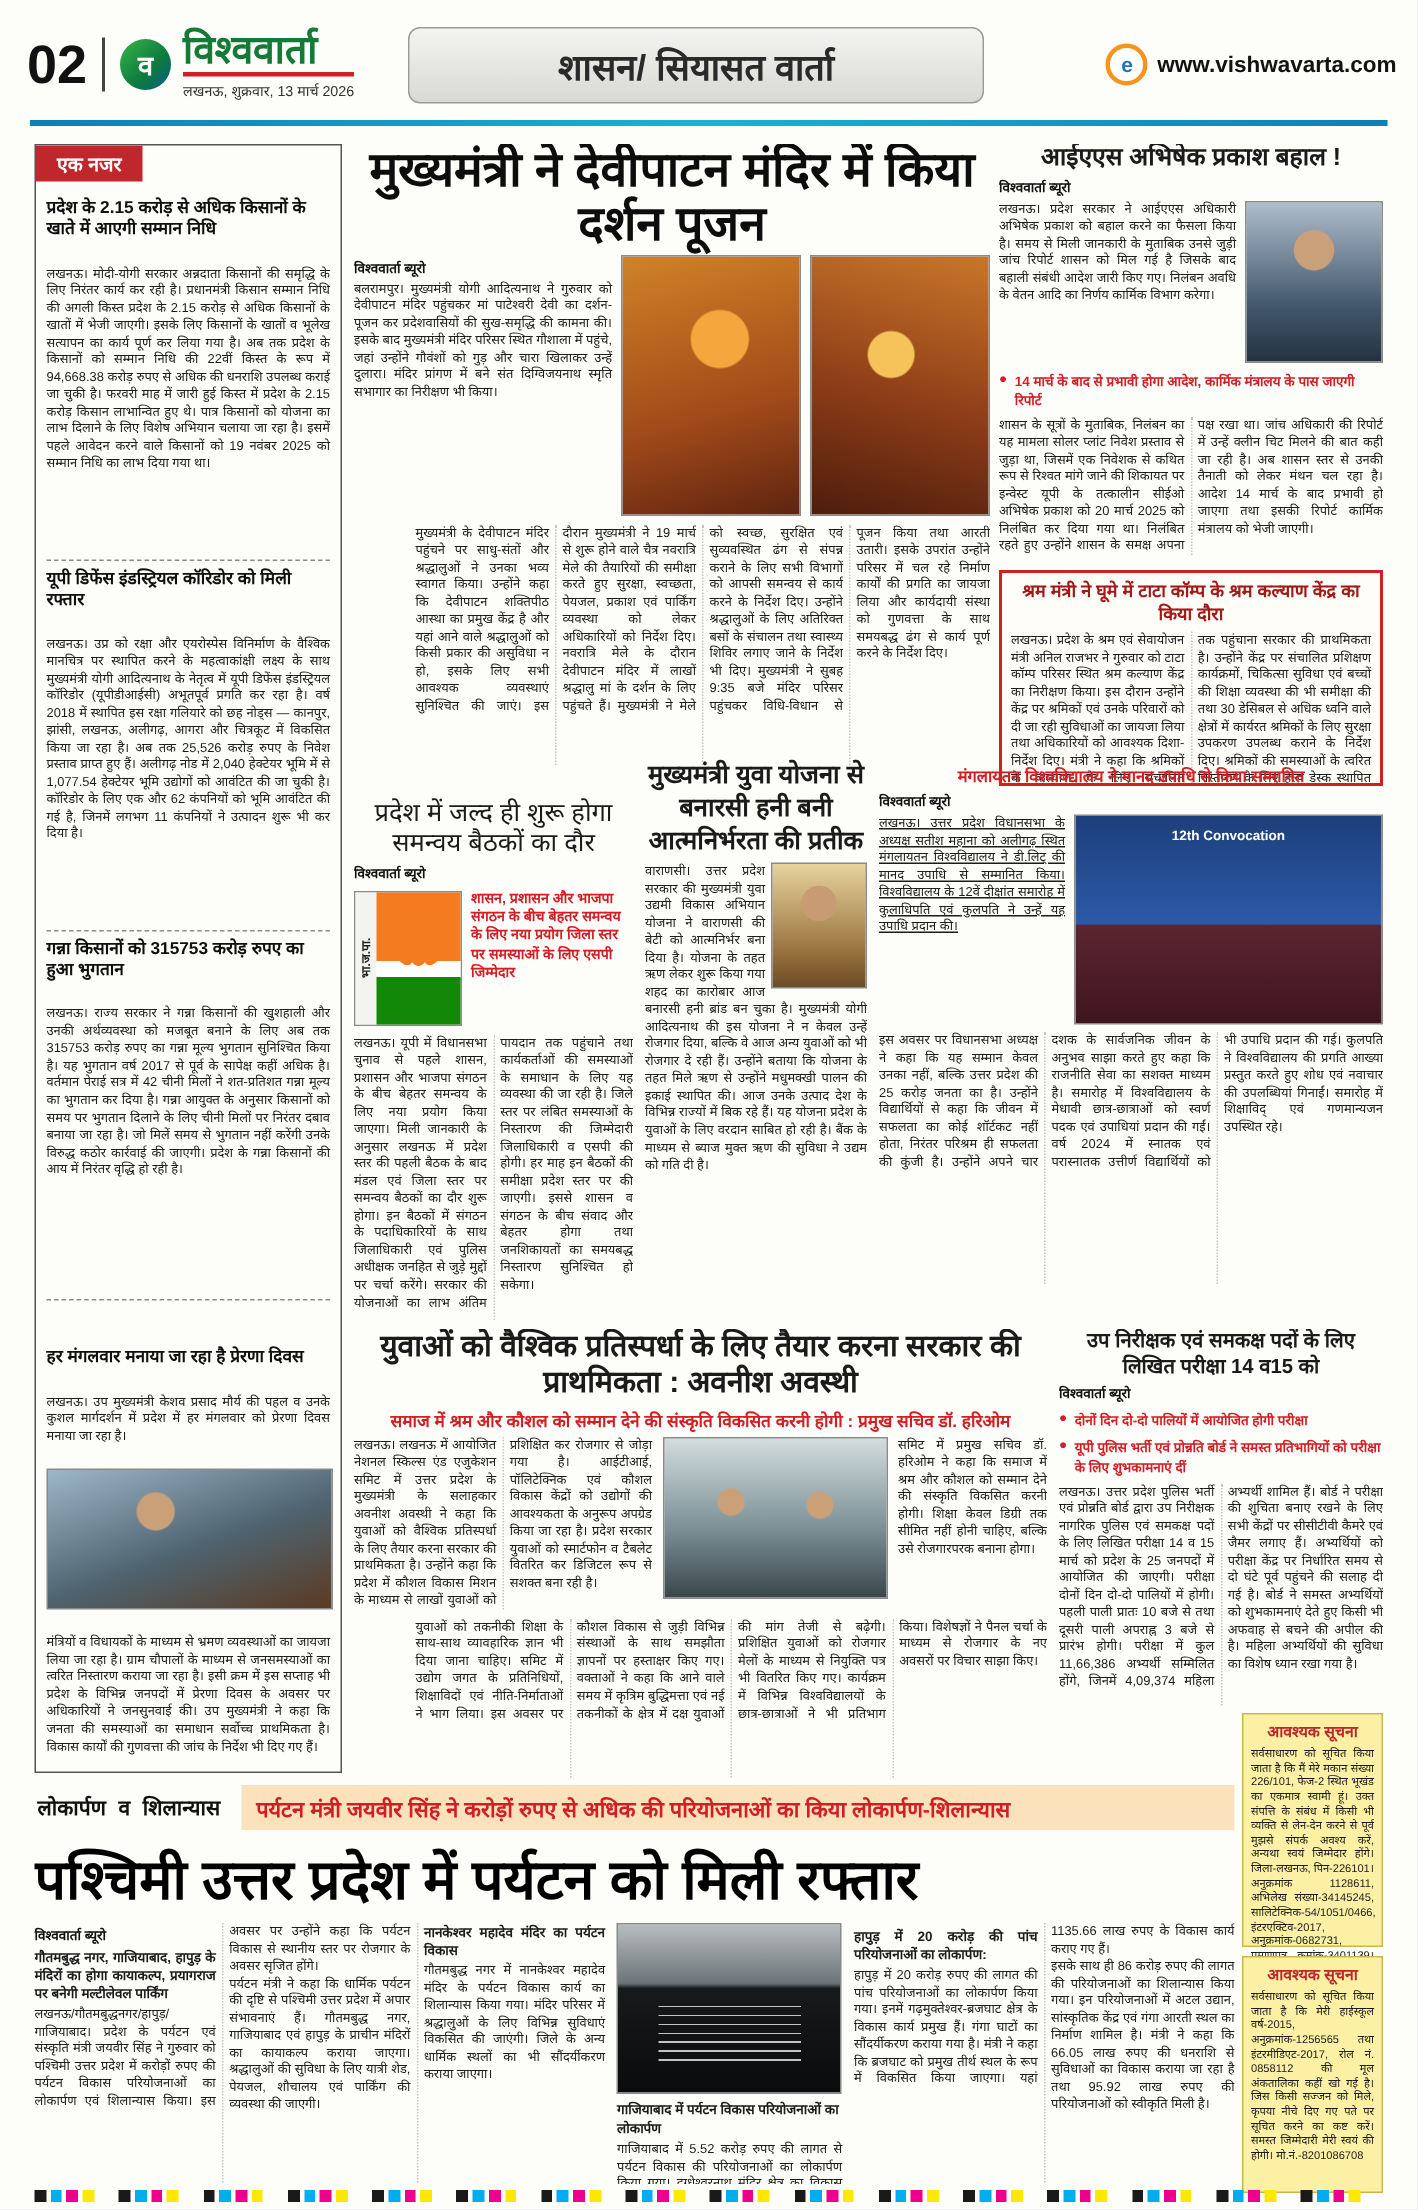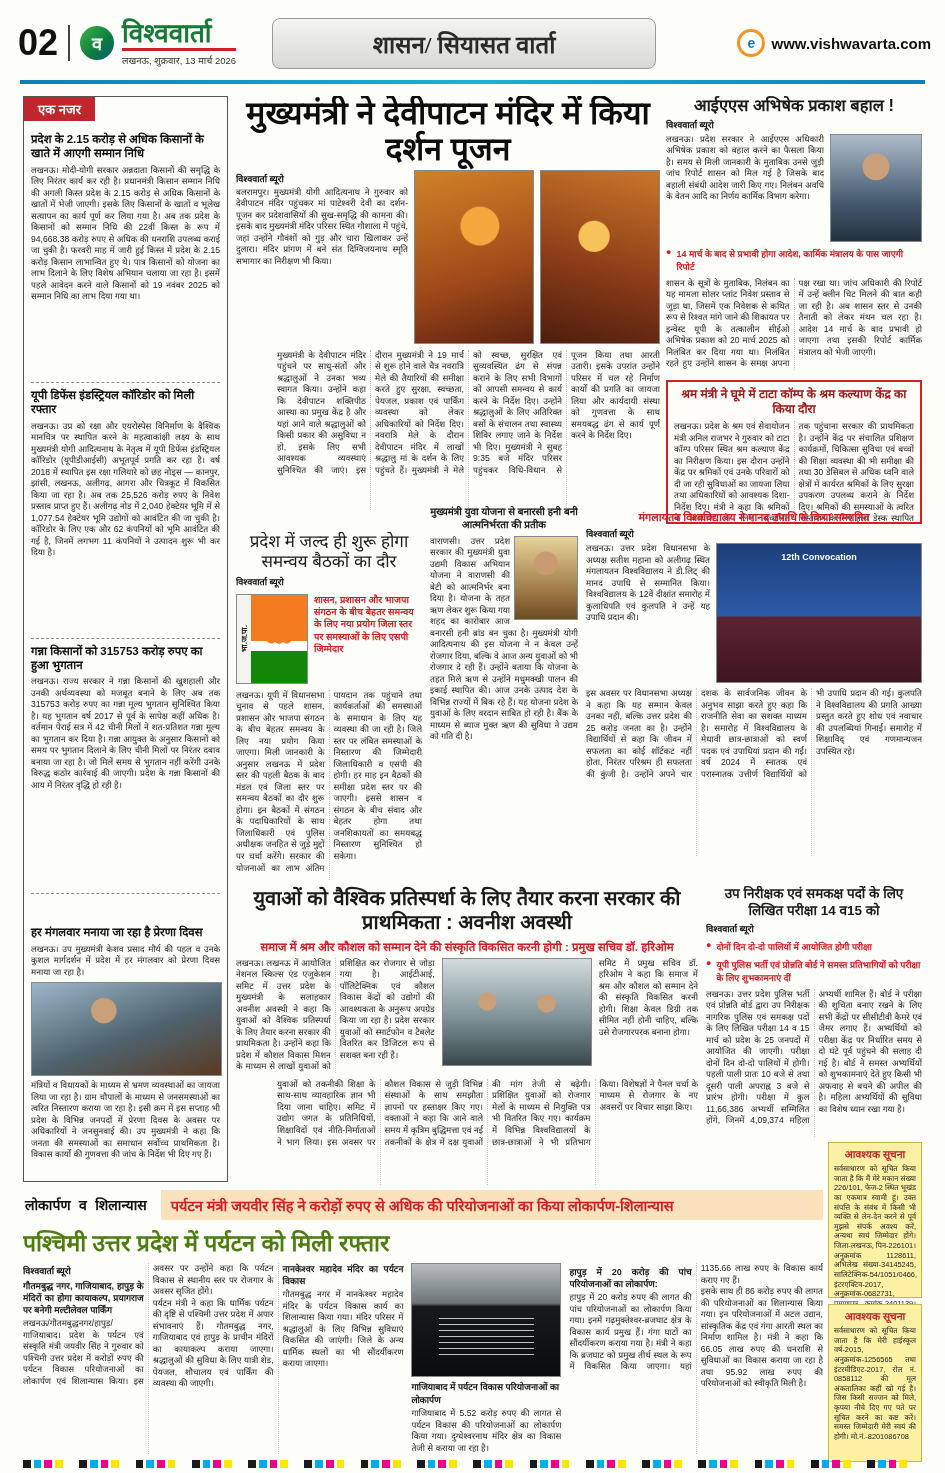--- a/index.html
+++ b/index.html
@@ -10,42 +10,42 @@
   
   .hdr{left:14px;top:10px;width:917px;height:66px;display:flex;align-items:center;gap:10px;}
   .pageno{font-size:36px;font-weight:800;color:#111;padding:0 10px 0 4px;border-right:2px solid #444;line-height:1;}
   .mast-wrap{display:flex;align-items:center;gap:8px;}
   .mast-logo{width:34px;height:34px;border-radius:50%;background:linear-gradient(135deg,#39b54a,#0c7a3d 60%,#0a5e86);
              color:#fff;font-weight:800;font-size:18px;display:flex;align-items:center;justify-content:center;flex:none;}
   .mast-text{display:flex;flex-direction:column;}
   .mast-name{font-size:26px;font-weight:800;color:#157a38;line-height:1;border-bottom:3px solid #d21f26;padding-bottom:2px;}
   .mast-date{font-size:9.5px;color:#333;margin-top:3px;}
   .sec-banner{margin-left:26px;min-width:330px;text-align:center;font-size:24px;font-weight:800;color:#2a2a2a;
-              background:linear-gradient(180deg,#f4f4f2,#d8d8d4);border:1px solid #9a9a96;border-radius:8px;padding:8px 26px;font-family:Liberation Serif, serif;}
+              background:linear-gradient(180deg,#f4f4f2,#d8d8d4);border:1px solid #9a9a96;border-radius:8px;padding:8px 26px;}
   .site{margin-left:auto;display:flex;align-items:center;gap:6px;}
   .e-logo{width:22px;height:22px;border-radius:50%;border:3px solid #f7941d;color:#1b75bb;font-weight:800;font-size:14px;
           display:flex;align-items:center;justify-content:center;background:#fff;}
   .site-url{font-size:15px;font-weight:700;color:#111;}
   .top-rule{position:absolute;left:20px;top:80px;width:905px;height:4px;background:linear-gradient(90deg,#0d7fb8,#17b3d4 50%,#0d7fb8);}
 
   
   h1,h2,h3,h4,h5,p{margin:0;}
   .body{font-size:8.6px;line-height:1.34;text-align:justify;color:#1c1c1c;}
   .cols2{columns:2;column-gap:9px;column-rule:1px dotted #c5c5c5;}
   .cols3{columns:3;column-gap:9px;column-rule:1px dotted #c5c5c5;}
   .cols4{columns:4;column-gap:9px;column-rule:1px dotted #c5c5c5;margin-left:41px;}
   .byline{font-size:9px;font-weight:700;color:#111;margin:2px 0;}
   .red{color:#d21f26;}
   .photo{border:1px solid #8a8a8a;background:#ccc;position:relative;flex:none;}
 
   
   .rail{left:23px;top:96px;width:205px;height:1086px;border:1.5px solid #555;padding:6px 7px;box-sizing:border-box;
         display:flex;flex-direction:column;}
   .ek-tab{align-self:flex-start;background:#c0272d;color:#fff;font-size:13px;font-weight:800;padding:3px 14px;margin:-6px 0 6px -7px;}
-  .ek-art{flex:1;padding:5px 0;border-bottom:1px dashed #8c8c8c;display:flex;flex-direction:column;gap:4px;}
+  .ek-art{flex:1;padding:5px 0;border-bottom:1px dashed #8c8c8c;display:flex;flex-direction:column;gap:16px;}
   .ek-art:last-child{border-bottom:none;margin-top:26px;}
   .ek-art h3{font-size:11.5px;font-weight:800;line-height:1.25;color:#101010;}
   .ph-speaker{width:100%;height:92px;background:
       radial-gradient(circle at 38% 30%,#caa078 0 9%,transparent 10%),
       linear-gradient(160deg,#9db6c9,#4e636f 55%,#5b3a22);}
 
   
   .main-art{left:236px;top:96px;width:424px;height:430px;}
   .main-art h1{font-size:32px;font-weight:800;line-height:1.12;text-align:center;color:#0d0d0d;}
   .main-art h2{font-size:17px;font-weight:700;text-align:center;margin:6px 0 4px;}
@@ -79,30 +79,30 @@
   .coord-row{display:flex;gap:6px;margin:6px 0;}
   .ph-bjp{width:70px;height:88px;background:#fff;display:flex;}
   .bjp-label{writing-mode:vertical-rl;transform:rotate(180deg);font-size:8px;font-weight:700;color:#222;
              display:flex;align-items:center;justify-content:center;width:14px;background:#f3f3f0;}
   .bjp-flag{flex:1;background:linear-gradient(180deg,#f47b20 52%,#ffffff 52% 64%,#138808 64%);position:relative;}
   .bjp-flag svg{position:absolute;left:50%;top:42%;transform:translate(-50%,-50%);}
   .coord-sub{font-size:9.5px;font-weight:700;line-height:1.3;}
 
   
   .honey{left:430px;top:506px;width:148px;height:374px;}
-  .honey h3{font-size:10px;font-weight:800;line-height:1.28;text-align:center;margin-bottom:4px;}
+  .honey h3{font-size:17px;font-weight:800;line-height:1.28;text-align:center;margin-bottom:4px;}
   .ph-woman{width:62px;height:82px;float:right;margin:0 0 3px 4px;background:
       radial-gradient(circle at 50% 32%,#c99b72 0 18%,transparent 19%),
       linear-gradient(180deg,#e6d39c,#9a7440 70%,#6b4c25);}
 
   
   .mahana{left:586px;top:506px;width:336px;height:374px;}
   .mahana h2{font-size:17px;font-weight:800;text-align:center;line-height:1.22;}
   .mahana h4{font-size:11px;font-weight:700;text-align:center;margin:3px 0;}
-  .mah-row{display:flex;gap:6px;margin-top:3px;}
+  .mah-row{display:flex;gap:6px;margin-top:3px;text-decoration:underline;}
   .ph-convocation{width:204px;height:138px;background:linear-gradient(180deg,#1d3f7a,#2c5aa8 52%,#5b2430 53%,#3f161e);}
   .conv-text{position:absolute;top:8px;left:0;right:0;text-align:center;color:#fff;font-size:9px;font-weight:700;}
 
   
   .avnish{left:236px;top:886px;width:462px;height:300px;}
   .avnish h1{font-size:20px;font-weight:800;line-height:1.22;text-align:center;}
   .avnish h4{font-size:11.5px;font-weight:700;text-align:center;margin:4px 0;}
   .av-row{display:flex;gap:7px;margin-top:3px;}
   .ph-meeting{width:148px;height:106px;background:
       radial-gradient(circle at 30% 40%,#c9a078 0 7%,transparent 8%),
@@ -119,21 +119,21 @@
   .notice h4{font-size:10.5px;font-weight:800;color:#c0272d;text-align:center;margin-bottom:3px;}
   .notice p{font-size:7.4px;line-height:1.3;text-align:justify;}
   .notice-1{top:1142px;height:156px;}
   .notice-2{top:1304px;height:158px;}
 
   
   .tourism{left:23px;top:1190px;width:800px;height:266px;}
   .band{display:flex;align-items:stretch;gap:8px;}
   .band-label{font-size:14px;font-weight:800;color:#111;padding:5px 6px 5px 2px;flex:none;font-family:Liberation Mono, monospace;}
   .band-head{flex:1;background:#fbe2bd;color:#d21f26;font-size:14.5px;font-weight:800;padding:5px 10px;display:flex;align-items:center;}
-  .tourism h1{font-size:23px;font-weight:800;margin:6px 0 5px;color:#4d7c0f;}
+  .tourism h1{font-size:37px;font-weight:800;margin:6px 0 5px;color:#000000;}
   .trow{display:flex;gap:8px;}
   .tcol-l{flex:3;}
   .tcol-m{width:150px;flex:none;}
   .tcol-r{flex:2;}
   .tsub{font-size:9px;font-weight:800;margin:3px 0 2px;}
   .ph-plaque{width:148px;height:112px;background:linear-gradient(180deg,#b8bdc0,#6b7478 35%,#17191b 38%,#0a0b0c);}
   .plaque-lines{position:absolute;left:18%;right:18%;top:48%;bottom:14%;
       background:repeating-linear-gradient(180deg,rgba(255,255,255,.75) 0 1px,transparent 1px 6px);}
 
   

